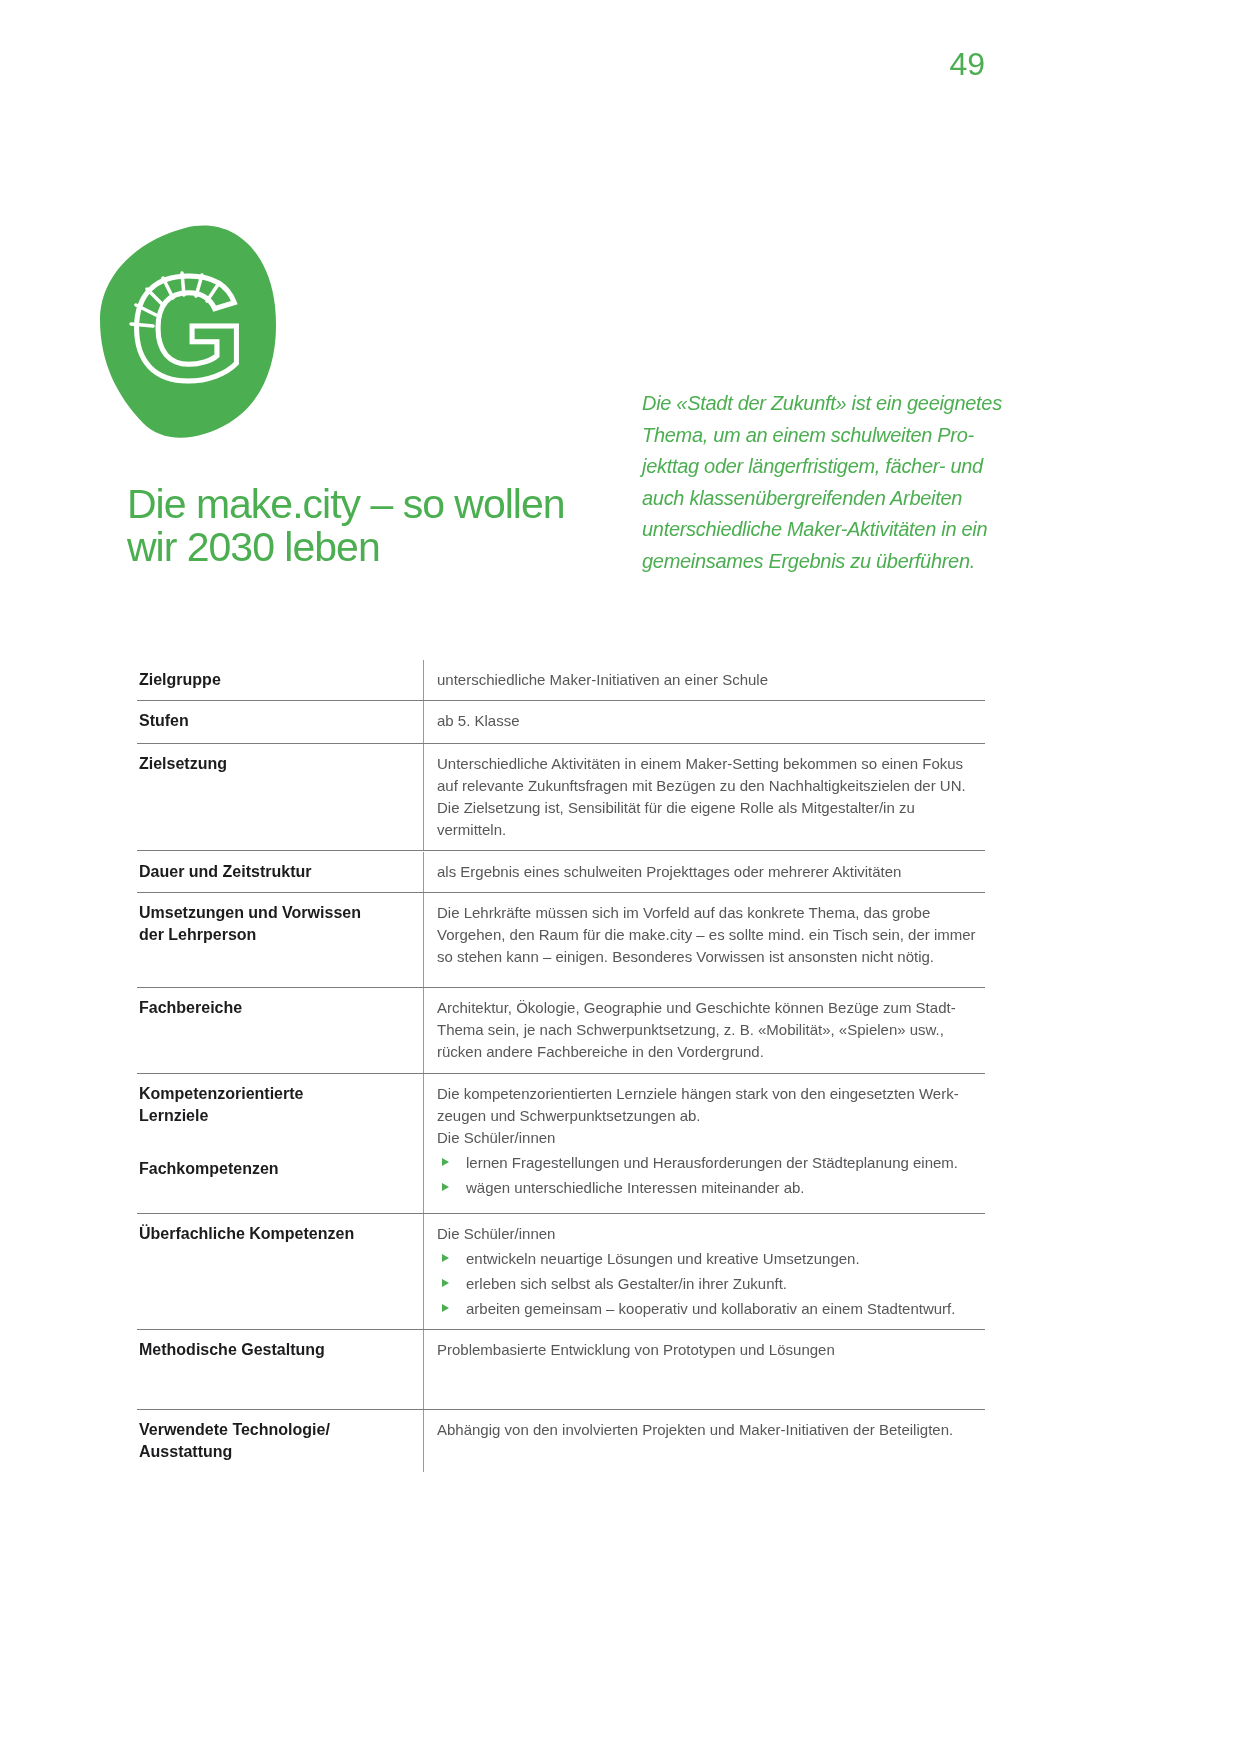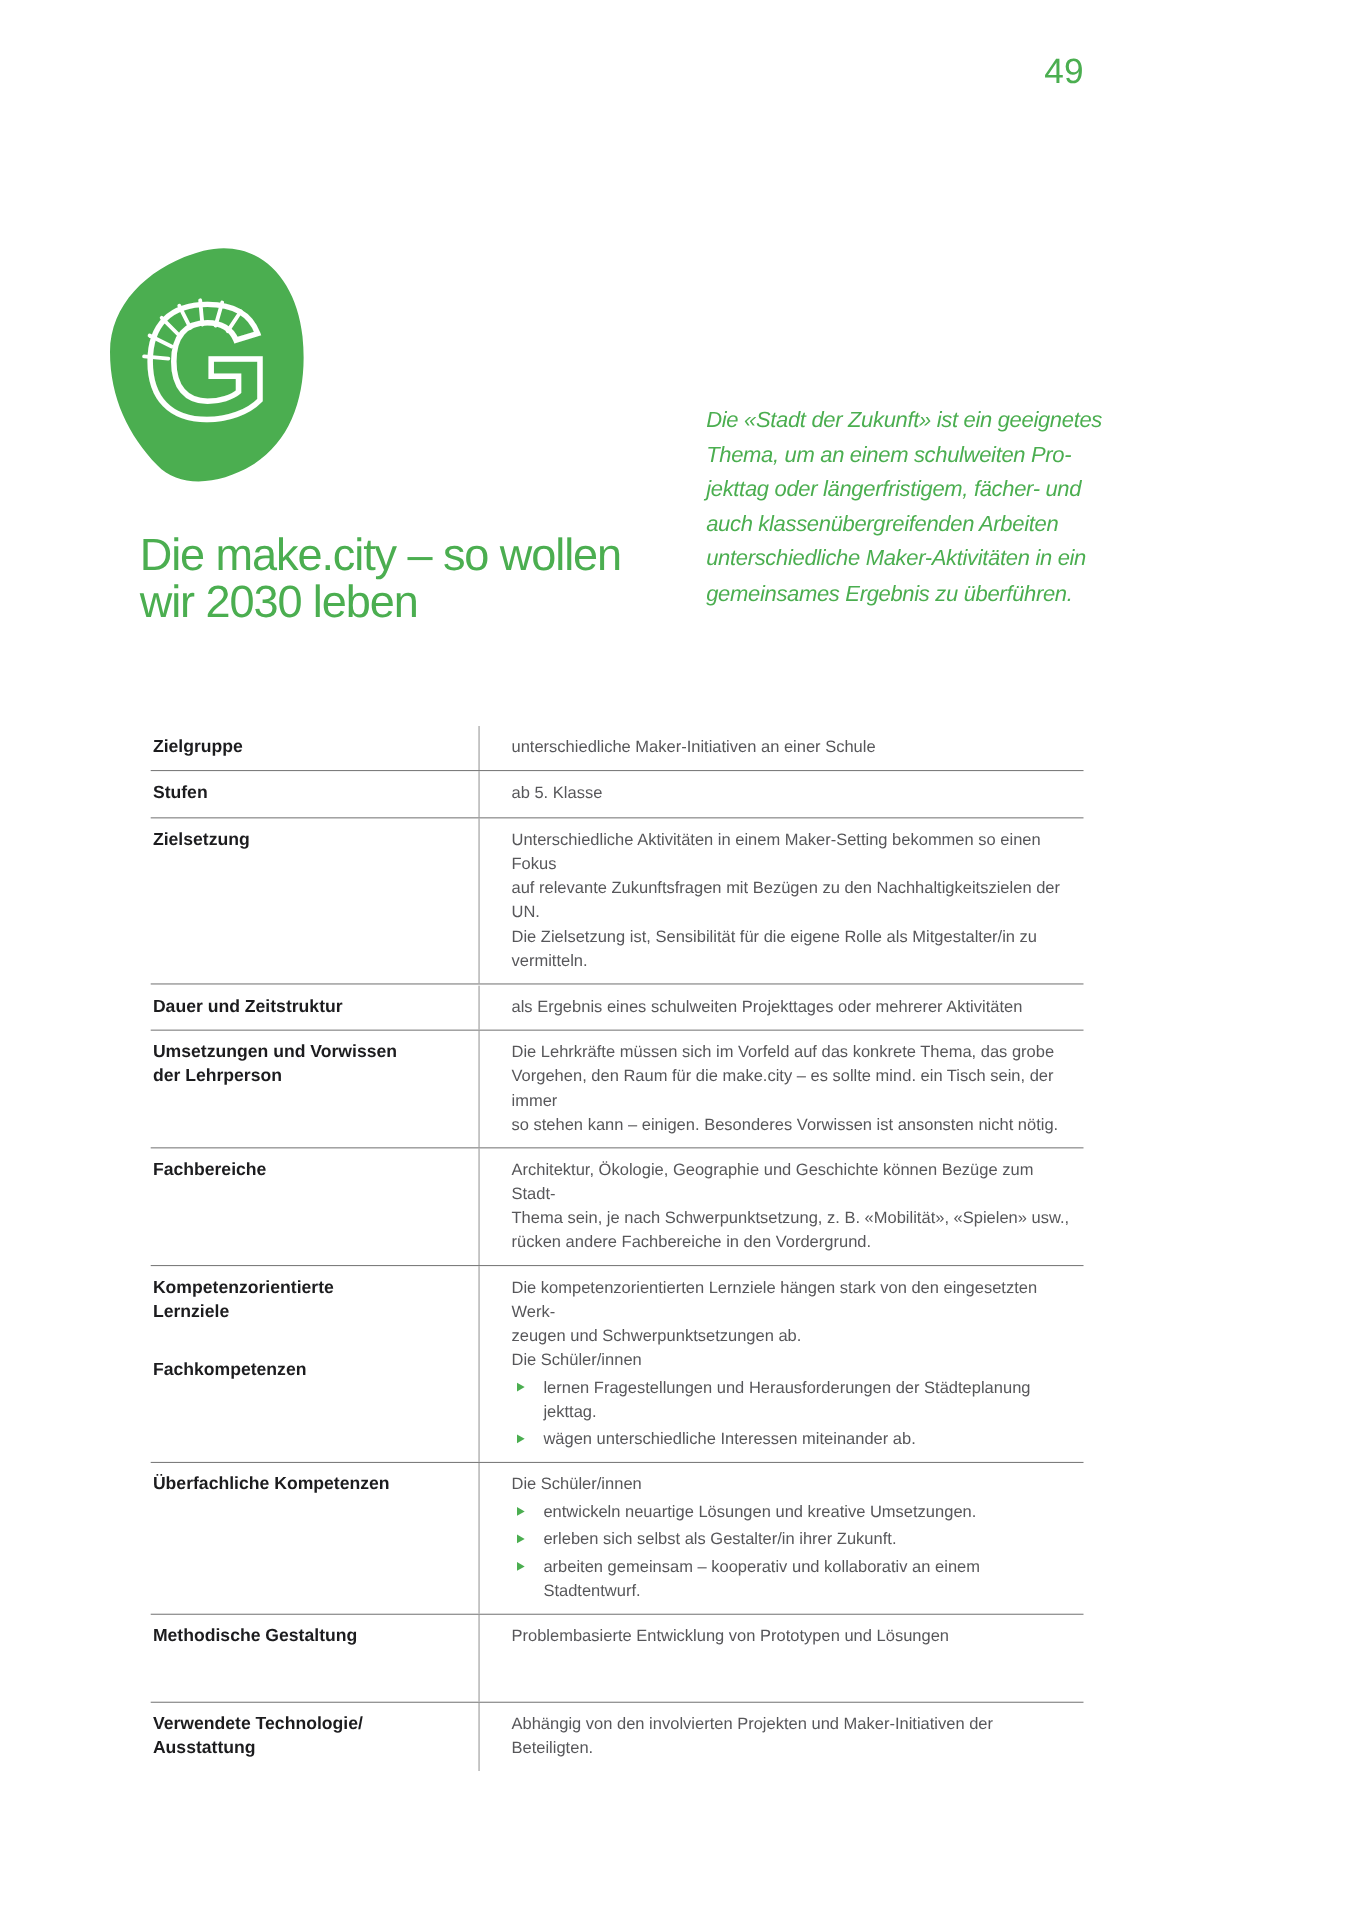--- a/index.html
+++ b/index.html
@@ -31,21 +31,21 @@
     margin:0;
     font-size:41px;
     font-weight:400;
     letter-spacing:-1px;
     line-height:43px;
     color:var(--green);
     white-space:pre-line;
   }
   .intro{
     position:absolute;
-    left:642px;top:367px;
+    left:642px;top:388px;
     width:420px;
     margin:0;
     font-size:20px;
     font-style:italic;
     letter-spacing:-0.3px;
     line-height:31.5px;
     color:var(--green);
     white-space:pre-line;
   }
   .info-table{
@@ -87,22 +87,21 @@
     font-size:16px;
     font-weight:bold;
     color:var(--label-black);
     line-height:22px;
     margin-top:31px;
   }
   .ccell{
     flex:1;
     box-sizing:border-box;
     border-left:1px solid #9a9a9a;
-    padding:9px 4px 9px 29px;
-    margin-left:12px;
+    padding:9px 4px 9px 13px;
   }
   .clines{
     font-size:15px;
     color:var(--text-gray);
     line-height:22px;
     white-space:pre-line;
   }
   .blist{
     list-style:none;
     margin:0;padding:0;
@@ -215,21 +214,21 @@
       <div class="lcell">
         <span class="lab">Kompetenzorientierte
 Lernziele</span>
         <span class="lab2">Fachkompetenzen</span>
       </div>
       <div class="ccell">
         <div class="clines">Die kompetenzorientierten Lernziele hängen stark von den eingesetzten Werk-
 zeugen und Schwerpunktsetzungen ab.
 Die Schüler/innen</div>
         <ul class="blist">
-          <li class="bitem"><span class="tri"></span><span class="btext">lernen Fragestellungen und Herausforderungen der Städteplanung jekttag.</span></li>
+          <li class="bitem"><span class="tri"></span><span class="btext">lernen Fragestellungen und Herausforderungen der Städteplanung einem.</span></li>
           <li class="bitem"><span class="tri"></span><span class="btext">wägen unterschiedliche Interessen miteinander ab.</span></li>
         </ul>
       </div>
     </div>
     <div class="trow">
       <div class="lcell">
         <span class="lab">Überfachliche Kompetenzen</span>
       </div>
       <div class="ccell">
         <div class="clines">Die Schüler/innen</div>

